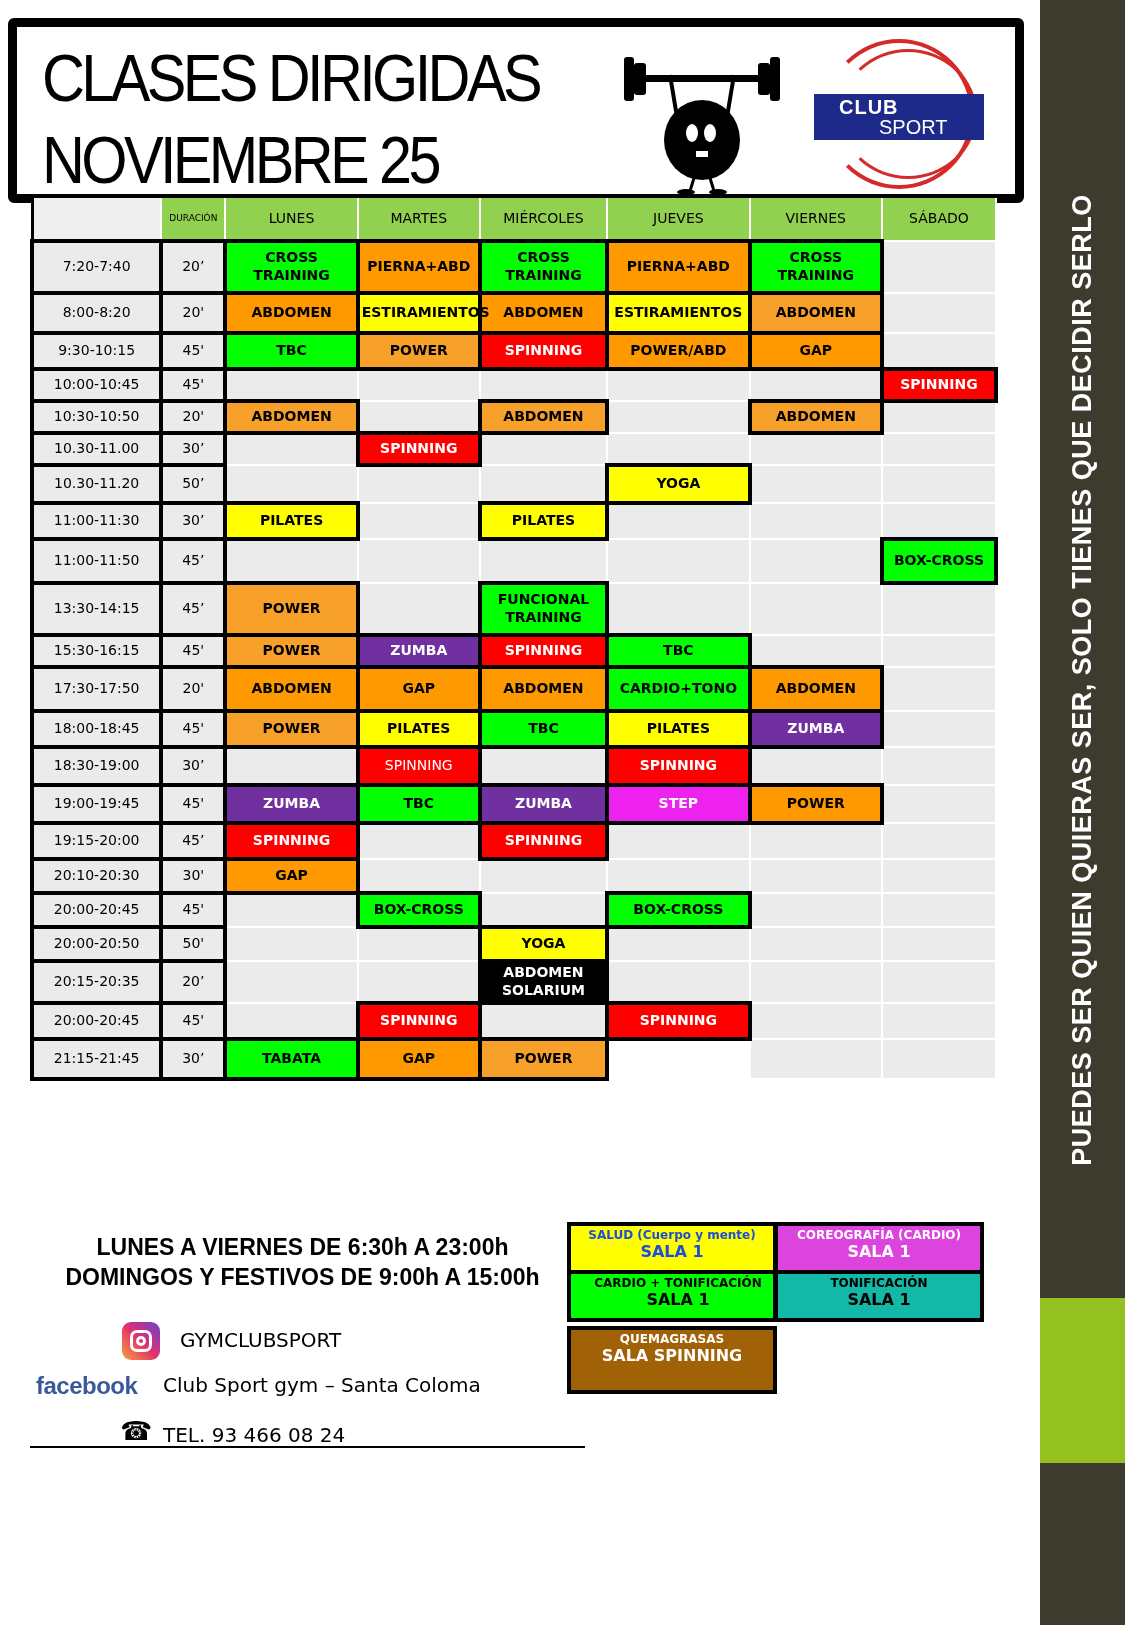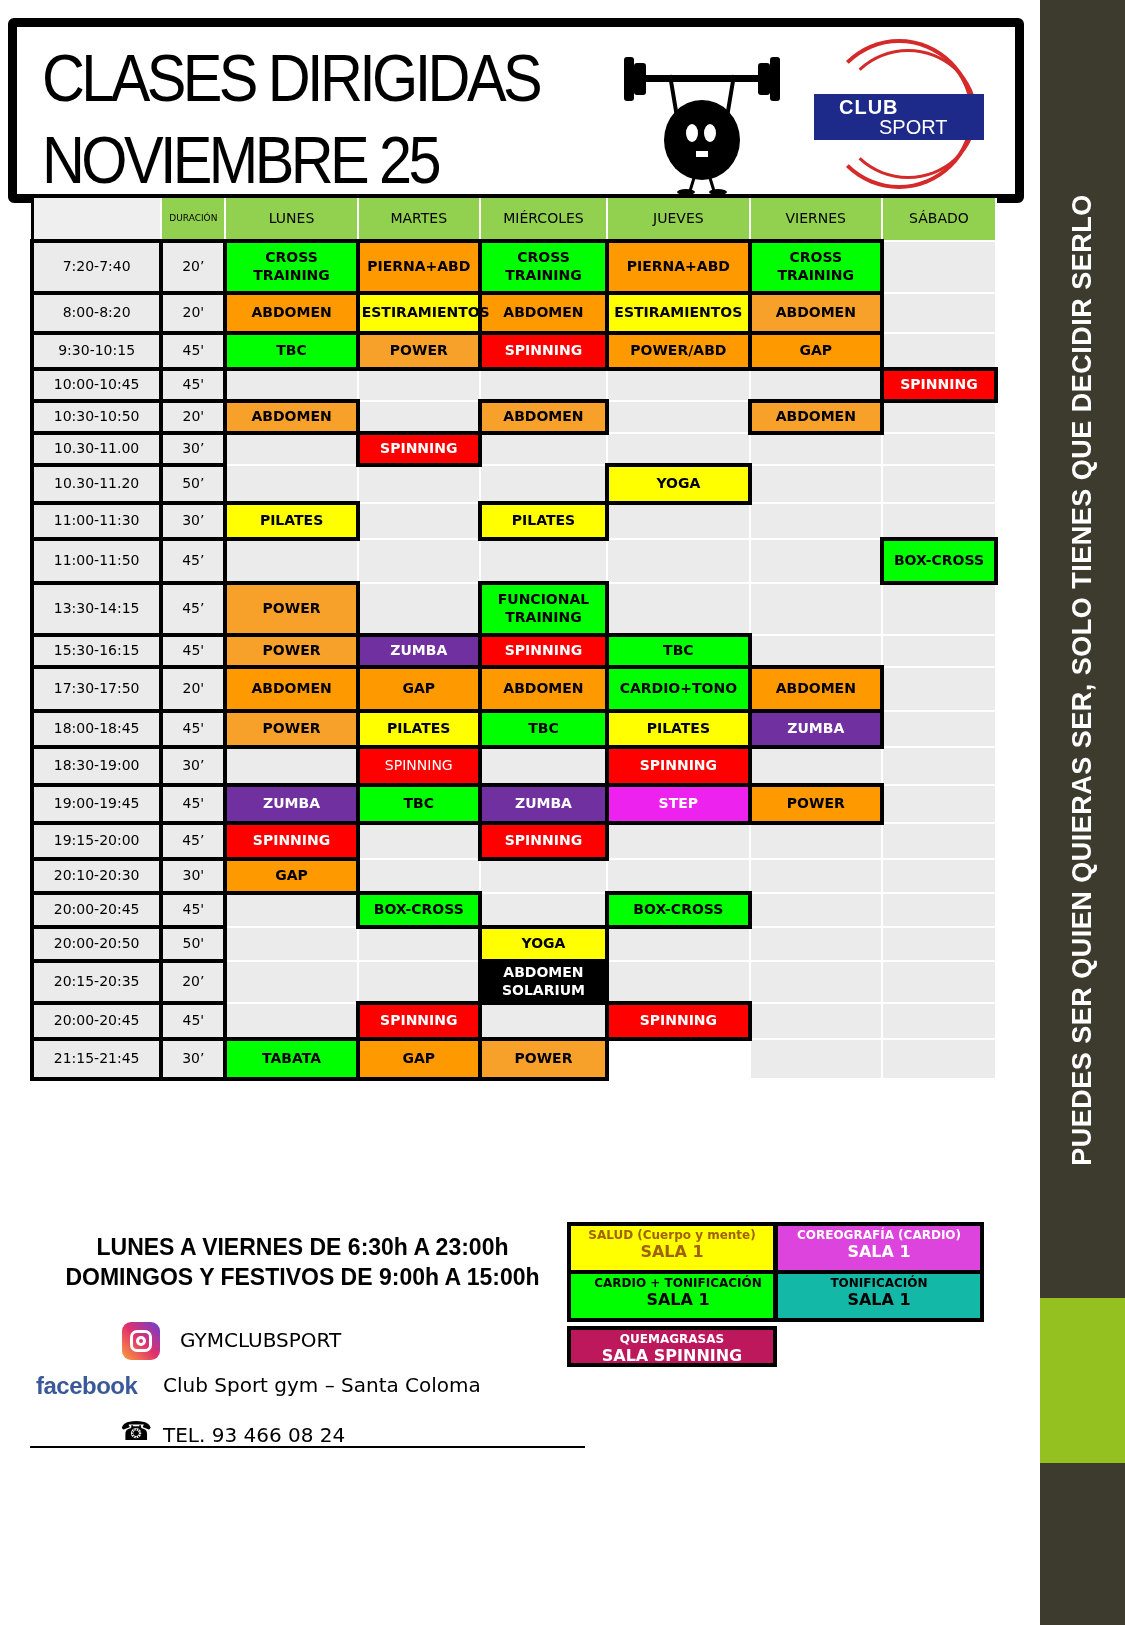--- a/index.html
+++ b/index.html
@@ -354,33 +354,33 @@
   <div class="ig-icon"></div>
   <div class="ig-text">GYMCLUBSPORT</div>
   <div class="fb-logo">facebook</div>
   <div class="fb-text">Club Sport gym – Santa Coloma</div>
   <div class="phone-icon">☎</div>
   <div class="phone-text">TEL.  93 466 08 24</div>
   <div class="phone-line"></div>
 </div>
 
 <div class="legend" id="legend">
-    <div class="leg" style="left: 0px; top: 0px; width: 210px; height: 52px; background: rgb(255, 255, 0); color: #a16207;">
+    <div class="leg" style="left: 0px; top: 0px; width: 210px; height: 52px; background: rgb(255, 255, 0); color: #1d4ed8;">
       <div class="l1">SALUD (Cuerpo y mente)</div>
       <div class="l2">SALA 1</div>
     </div>
     <div class="leg" style="left: 207px; top: 0px; width: 210px; height: 52px; background: rgb(221, 68, 221); color: rgb(255, 255, 255);">
       <div class="l1">COREOGRAFÍA (CARDIO)</div>
       <div class="l2">SALA 1</div>
     </div>
     <div class="leg" style="left: 0px; top: 48px; width: 210px; height: 52px; background: rgb(0, 255, 0); color: rgb(0, 0, 0); padding-left: 12px;">
       <div class="l1">CARDIO + TONIFICACIÓN</div>
       <div class="l2">SALA 1</div>
     </div>
     <div class="leg" style="left: 207px; top: 48px; width: 210px; height: 52px; background: #14b8a6; color: rgb(0, 0, 0);">
       <div class="l1">TONIFICACIÓN</div>
       <div class="l2">SALA 1</div>
     </div>
-    <div class="leg" style="left: 0px; top: 104px; width: 210px; height: 41px; background: #be185d; color: rgb(255, 255, 255);">
+    <div class="leg" style="left: 0px; top: 104px; width: 210px; height: 68px; background: #a16207; color: rgb(255, 255, 255);">
       <div class="l1">QUEMAGRASAS</div>
       <div class="l2">SALA SPINNING</div>
     </div>
   </div>
 
 </body></html>

